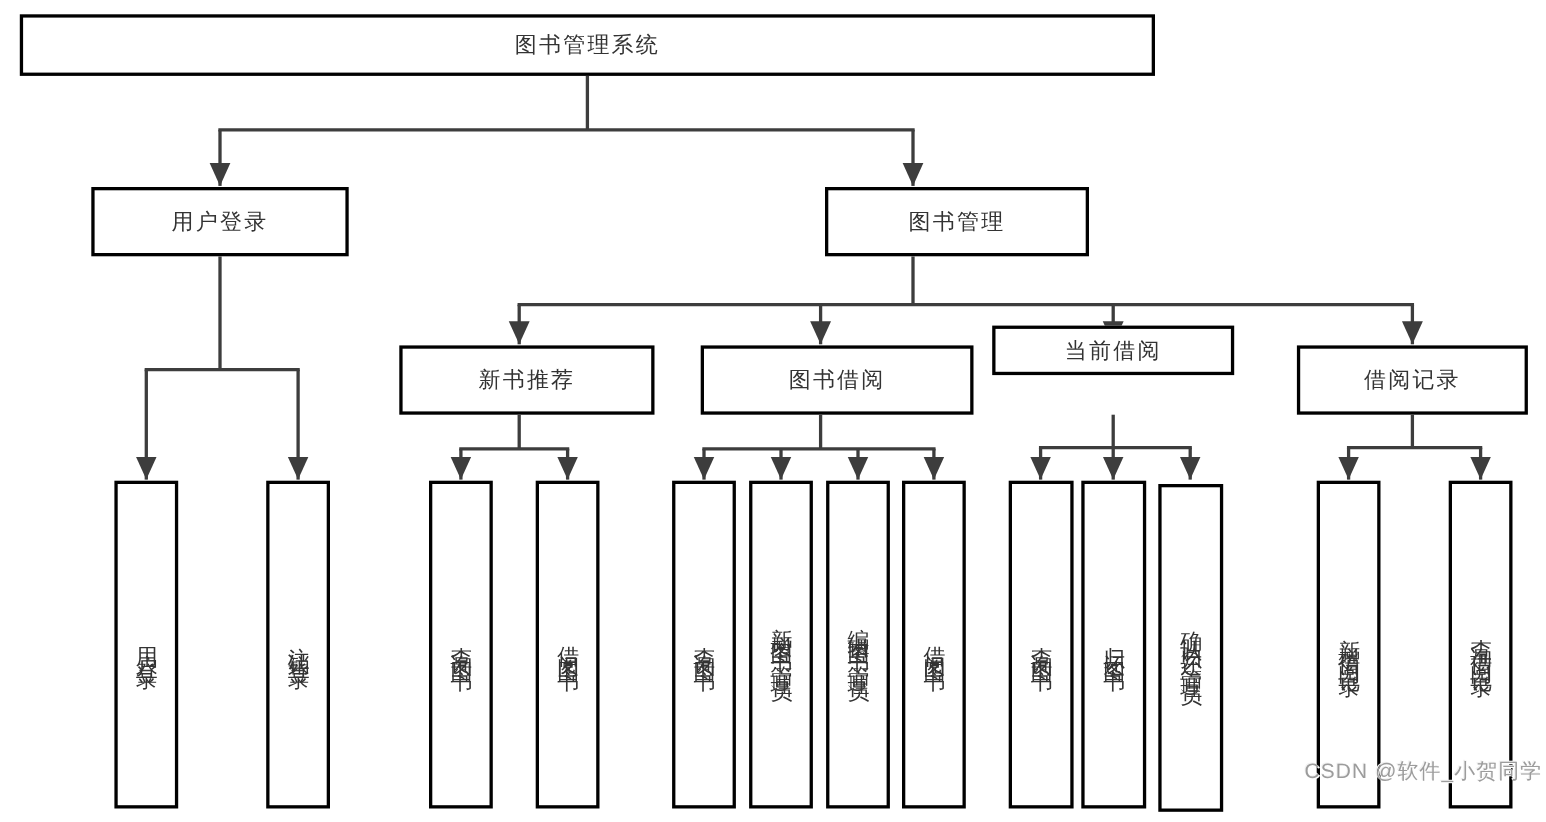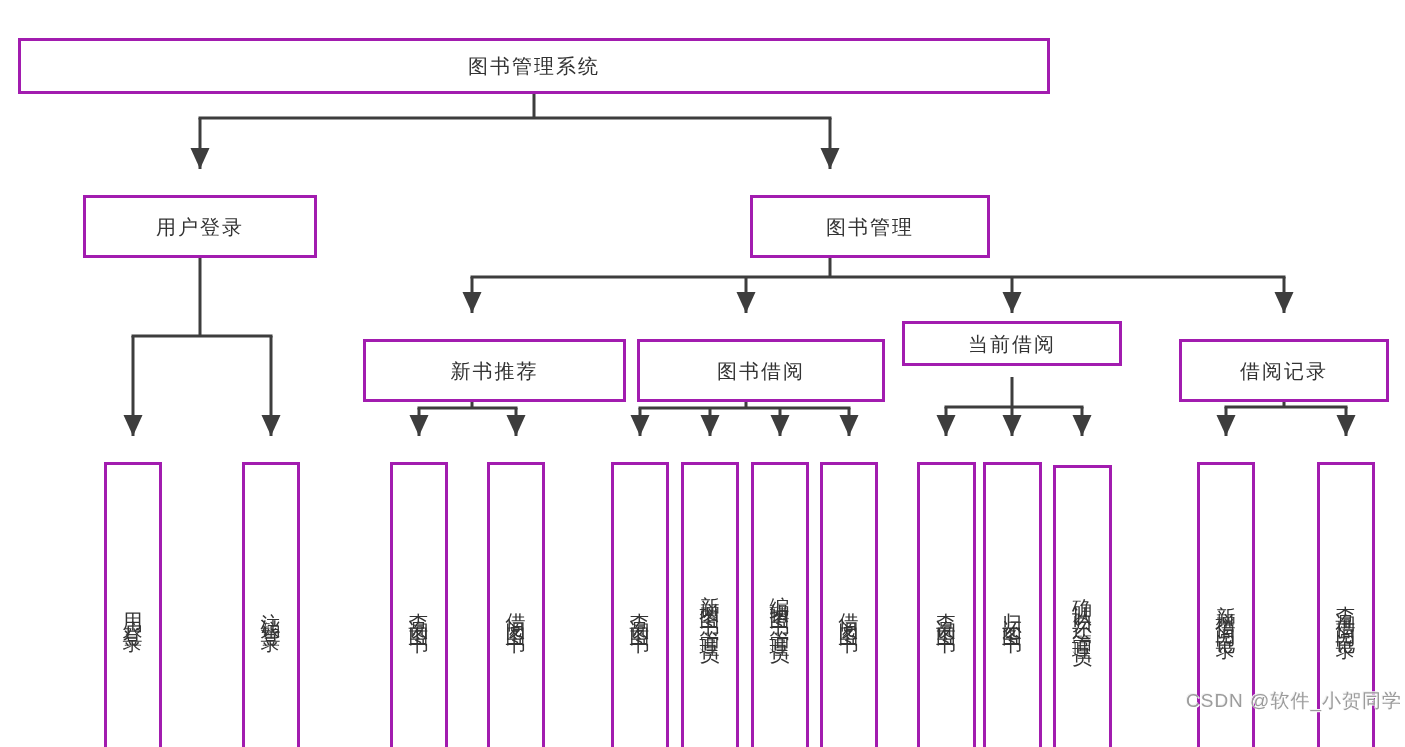--- a/index.html
+++ b/index.html
@@ -8,31 +8,30 @@
     width:1405px;height:747px;
     background:#ffffff;
     font-family:"Liberation Sans","DejaVu Sans",sans-serif;
     overflow:hidden;
   }
   .connectors{position:absolute;left:0;top:0;z-index:1;}
   .box{
     position:absolute;
     box-sizing:border-box;
     background:#ffffff;
-    border:3px solid #a21caf;
+    border:3px solid #000000;
     color:#333333;
     display:flex;
     align-items:center;
     justify-content:center;
     font-size:20px;
     letter-spacing:2px;
     z-index:2;
     text-align:center;
     line-height:1.2;
-    margin-top:25px;
   }
   .vbox{
     writing-mode:vertical-rl;
     text-orientation:mixed;
     letter-spacing:7px;
     font-size:20px;
     padding:4px 0;
   }
   .watermark{
     position:absolute;
@@ -98,21 +97,21 @@
       <path d="M1226 407 V436" marker-end="url(#arw)"></path>
       <path d="M1346 407 V436" marker-end="url(#arw)"></path>
     </g>
   </svg>
 
   <div class="box" style="left:18px;top:13px;width:1032px;height:56px;">图书管理系统</div>
 
   <div class="box" style="left:83px;top:170px;width:234px;height:63px;">用户登录</div>
   <div class="box" style="left:750px;top:170px;width:240px;height:63px;">图书管理</div>
 
-  <div class="box" style="left:363px;top:314px;width:263px;height:63px;">新书推荐</div>
+  <div class="box" style="left:363px;top:314px;width:232px;height:63px;">新书推荐</div>
   <div class="box" style="left:637px;top:314px;width:248px;height:63px;">图书借阅</div>
   <div class="box" style="left:902px;top:296px;width:220px;height:45px;">当前借阅</div>
   <div class="box" style="left:1179px;top:314px;width:210px;height:63px;">借阅记录</div>
 
   <div class="box vbox" style="left:104px;top:437px;width:58px;height:298px;">用户登录</div>
   <div class="box vbox" style="left:242px;top:437px;width:58px;height:298px;">注销登录</div>
 
   <div class="box vbox" style="left:390px;top:437px;width:58px;height:298px;">查询图书</div>
   <div class="box vbox" style="left:487px;top:437px;width:58px;height:298px;">借阅图书</div>
 

